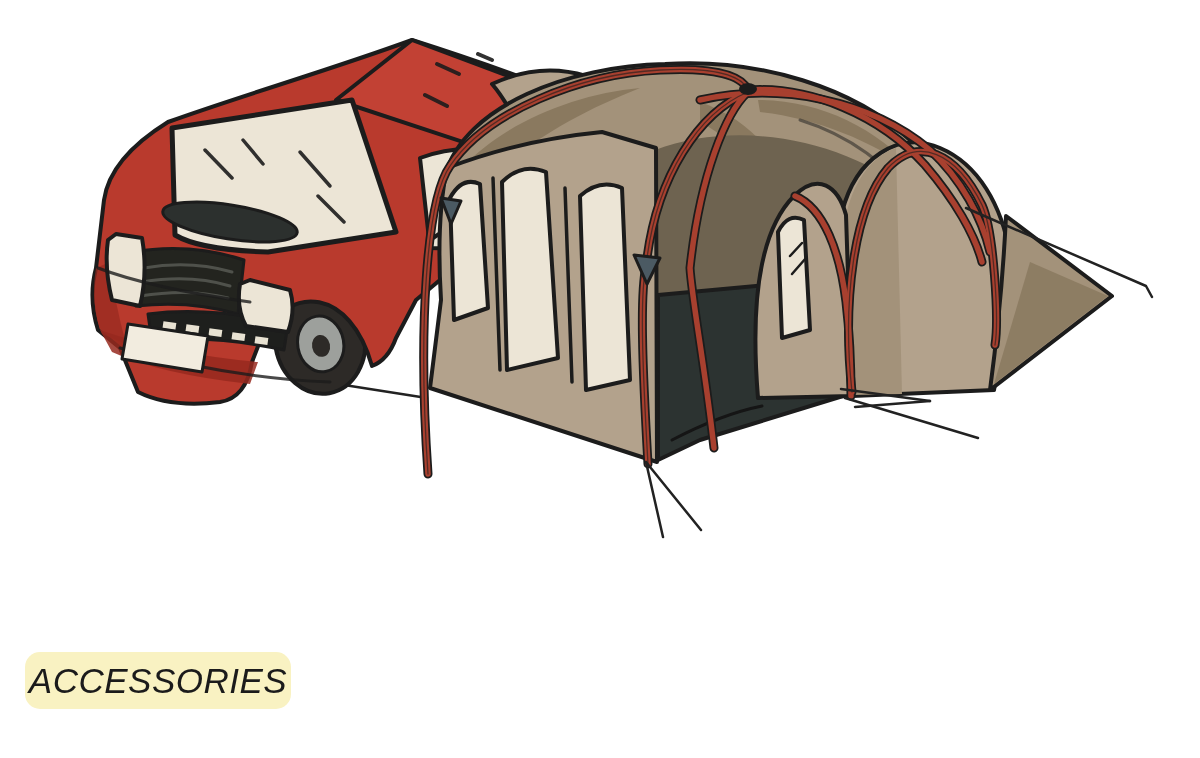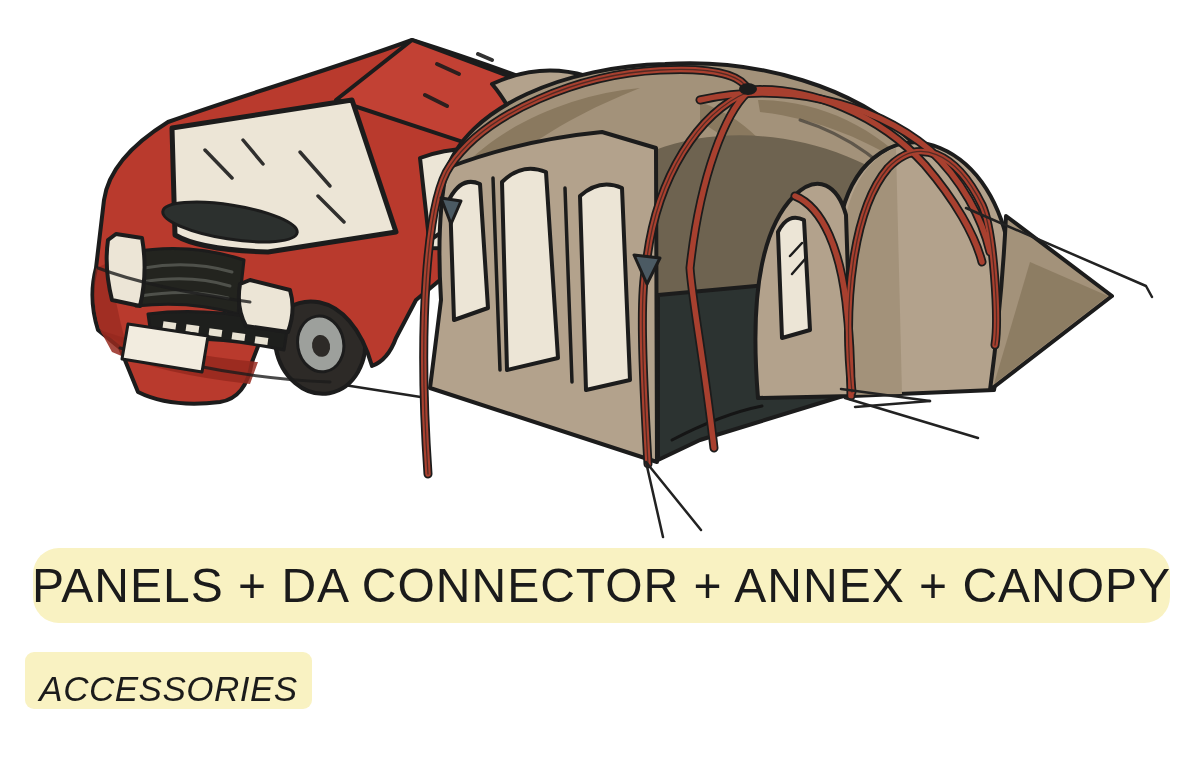--- a/index.html
+++ b/index.html
@@ -24,23 +24,23 @@
     background: var(--banner-yellow, #F9F2C2);
     color: var(--banner-text, #1b1b1b);
     white-space: nowrap;
   }
   .pill-main {
     left: 33px; top: 548px; width: 1137px; height: 75px;
     border-radius: 26px;
     font-size: 48px; font-weight: 500; letter-spacing: 1px;
   }
   .pill-sub {
-    left: 25px; top: 652px; width: 287px; height: 57px;
-    border-radius: 9px;
-    font-size: 35px; font-weight: 500; font-style: italic; letter-spacing: .5px; align-items: flex-end;
+    left: 25px; top: 652px; width: 266px; height: 57px;
+    border-radius: 15px;
+    font-size: 35px; font-weight: 500; font-style: italic; letter-spacing: .5px;
   }
 </style>
 </head>
 <body>
 
 <div class="stage">
 
   <svg class="illustration" viewBox="0 0 1200 758" role="img" fill="none" stroke-linecap="round" stroke-linejoin="round" aria-label="Red camper van with attached drive-away awning: panel windows, connector tunnel, annex and canopy">
 
     <g>
@@ -197,21 +197,18 @@
     <g stroke="#222" stroke-width="2.5">
       <path d="M646,462 L663,537"></path>
       <path d="M646,462 L701,530"></path>
       <path d="M841,389 L930,401"></path>
       <path d="M855,407 L930,401"></path>
       <path d="M845,398 L978,438"></path>
       <path d="M966,208 L1146,286 L1152,297"></path>
     </g>
   </svg>
 
-  <div class="pill pill-main">
-    <span>PANELS + DA CONNECTOR + ANNEX + CANOPY</span>
-  </div>
 
   <div class="pill pill-sub">
     <span>ACCESSORIES</span>
   </div>
 
 </div>
 
 </body></html>

